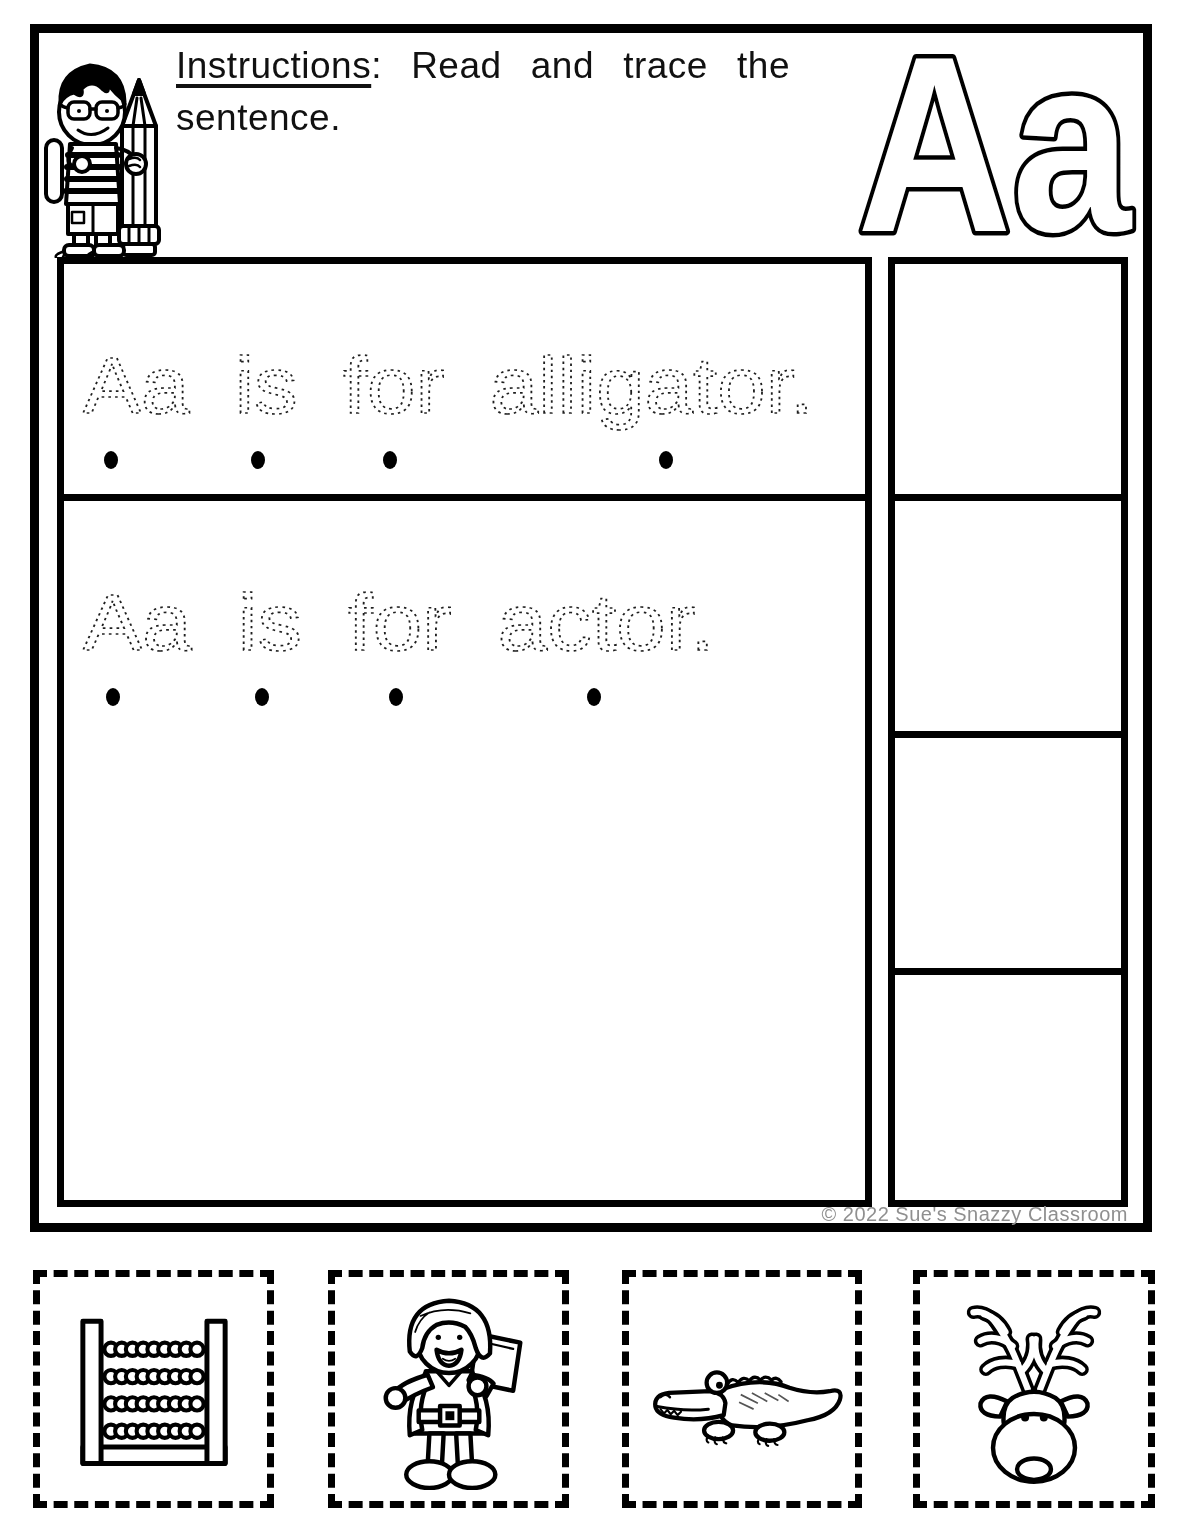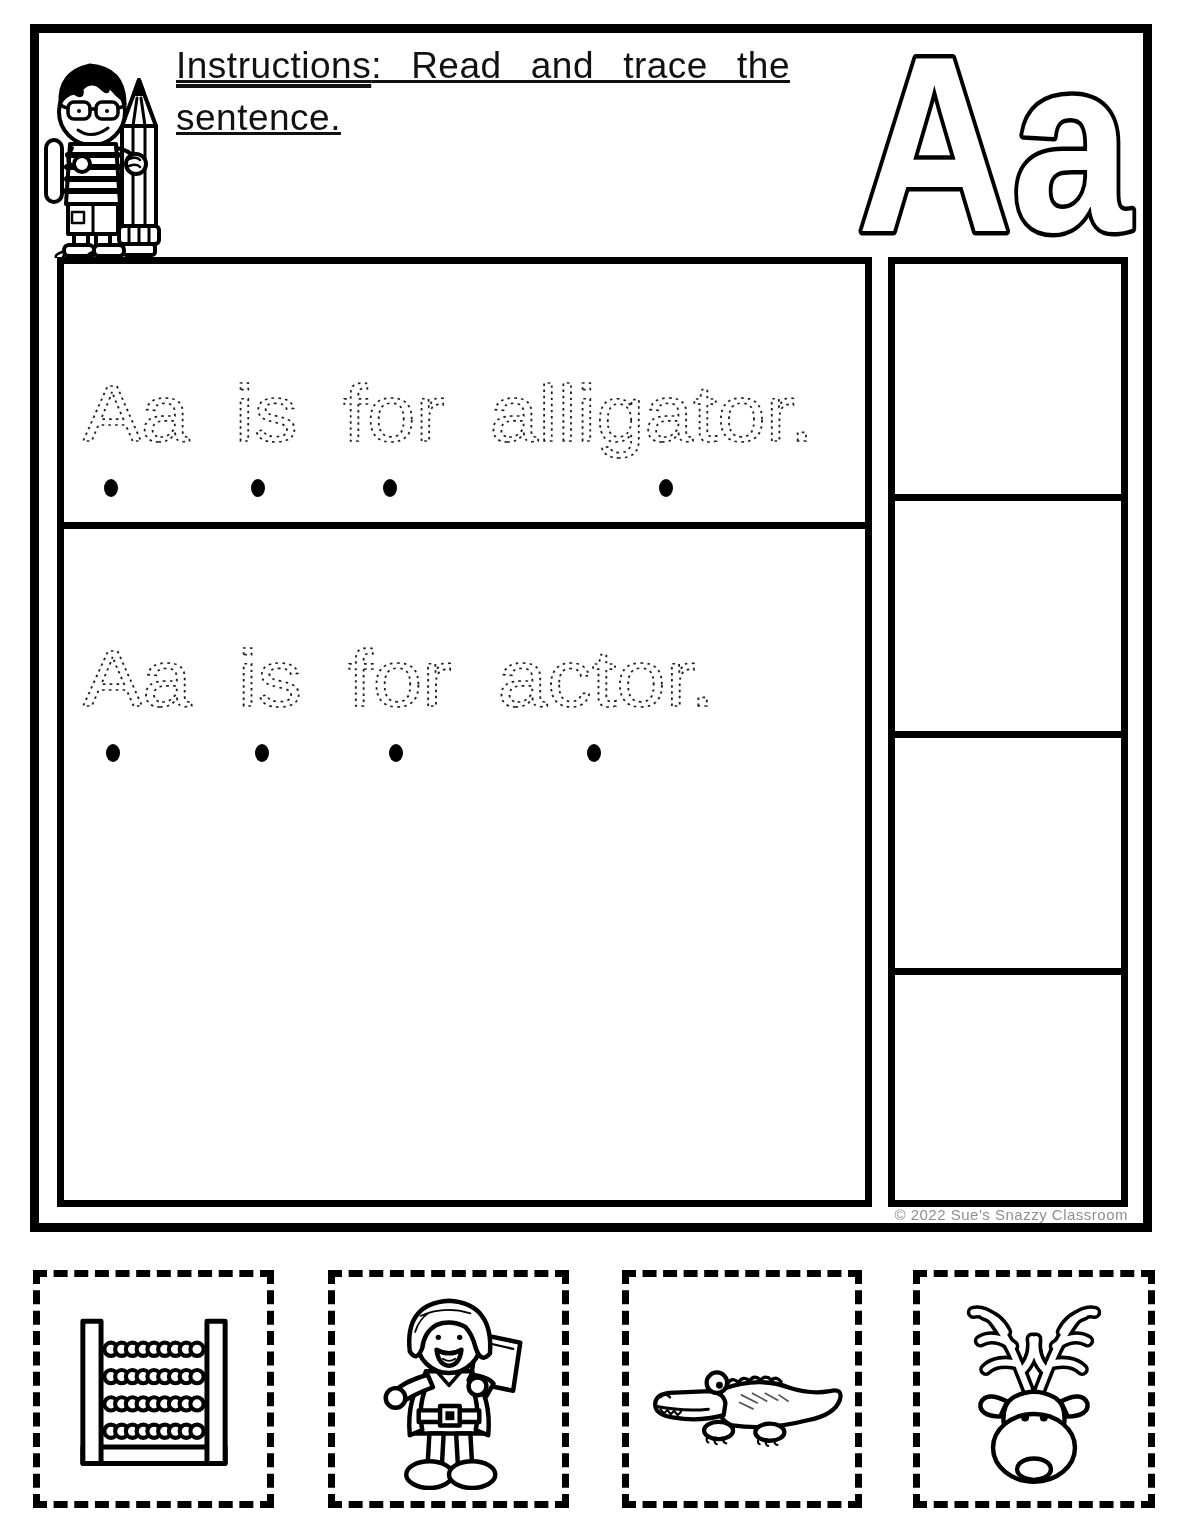--- a/index.html
+++ b/index.html
@@ -8,43 +8,43 @@
   .sheet{position:absolute;inset:0;background:#fff;}
 
   
   .page-border{position:absolute;left:30px;top:24px;width:1122px;height:1208px;
     border:9px solid #000;box-sizing:border-box;background:#fff;}
 
   
   .boy-art{position:absolute;left:32px;top:32px;width:132px;height:226px;}
   .instructions{position:absolute;left:176px;top:40px;width:614px;
     font-size:37px;line-height:52px;letter-spacing:.5px;color:#111;}
-  .instr-line{text-align:justify;text-align-last:justify;white-space:normal;text-decoration:underline;}
+  .instr-line{text-align:justify;text-align-last:justify;white-space:normal;}
   .instr-line.last{text-align:right;text-align-last:left;}
   .instr-label{text-decoration:underline;text-decoration-thickness:3.5px;text-underline-offset:6px;}
   .big-letters{position:absolute;left:855px;top:28px;width:282px;height:212px;}
 
   
   .sentence-box{position:absolute;left:57px;top:257px;width:815px;height:950px;
     border:7px solid #000;box-sizing:border-box;background:#fff;
     display:flex;flex-direction:column;}
-  .sentence-row{position:relative;height:237px;box-sizing:border-box;border-bottom:7px solid #000;margin-top:28px;}
+  .sentence-row{position:relative;height:237px;box-sizing:border-box;border-bottom:7px solid #000;}
   .sentence-row.last{height:225px;border-bottom:none;}
   .trace-svg{position:absolute;left:0;top:0;width:801px;height:228px;}
   .dot{position:absolute;width:14px;height:18px;background:#000;border-radius:50%;top:187px;}
 
   
   .paste-column{position:absolute;left:888px;top:257px;width:240px;height:950px;
     border:7px solid #000;box-sizing:border-box;background:#fff;
     display:flex;flex-direction:column;}
   .paste-cell{height:237px;box-sizing:border-box;border-bottom:7px solid #000;background:#fff;}
   .paste-cell.last{height:225px;border-bottom:none;}
 
   .copyright{position:absolute;left:700px;top:1206px;width:428px;height:17px;
-    font-size:15px;line-height:17px;color:#8f8f8f;text-align:right;letter-spacing:.5px;}
+    font-size:20px;line-height:17px;color:#8f8f8f;text-align:right;letter-spacing:.5px;}
 
   
   .card{position:absolute;top:1270px;height:238px;width:241px;box-sizing:border-box;
     border:7px dashed #000;background:#fff;display:flex;align-items:center;justify-content:center;}
   .card.c1{left:33px;} .card.c2{left:328px;} .card.c3{left:622px;width:240px;} .card.c4{left:913px;width:242px;}
 </style>
 </head>
 <body>
 
 <div class="sheet">

